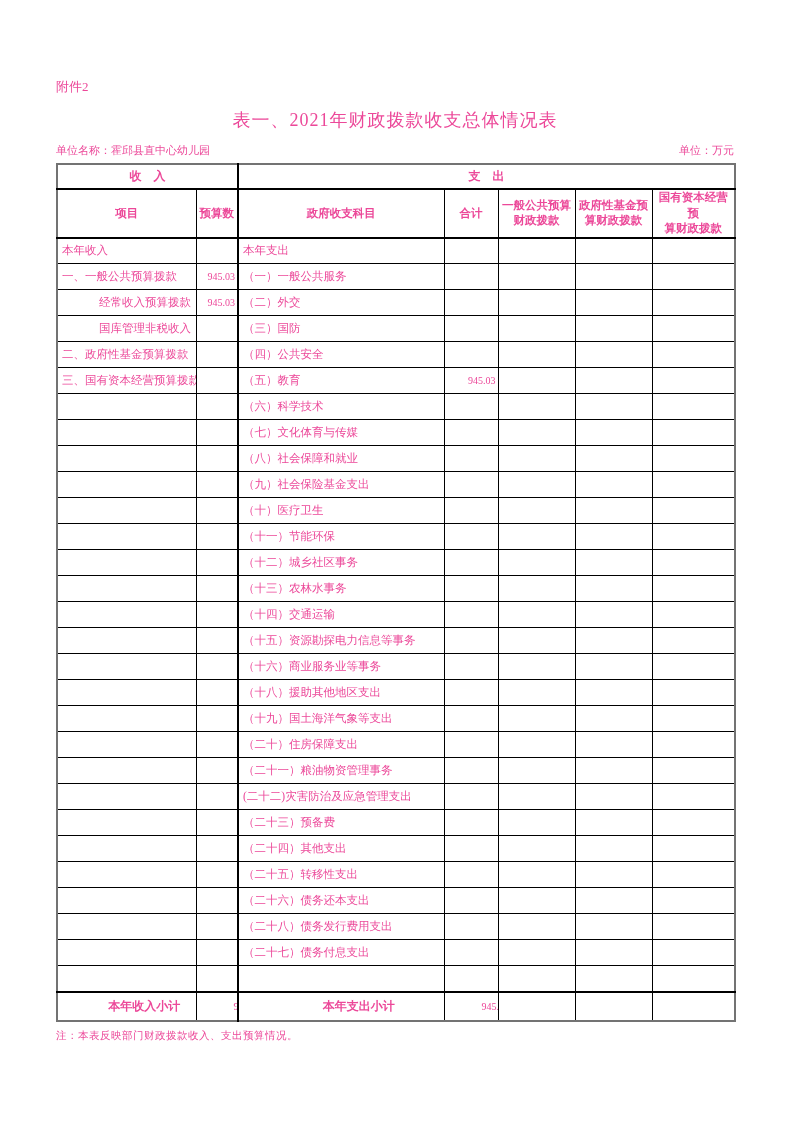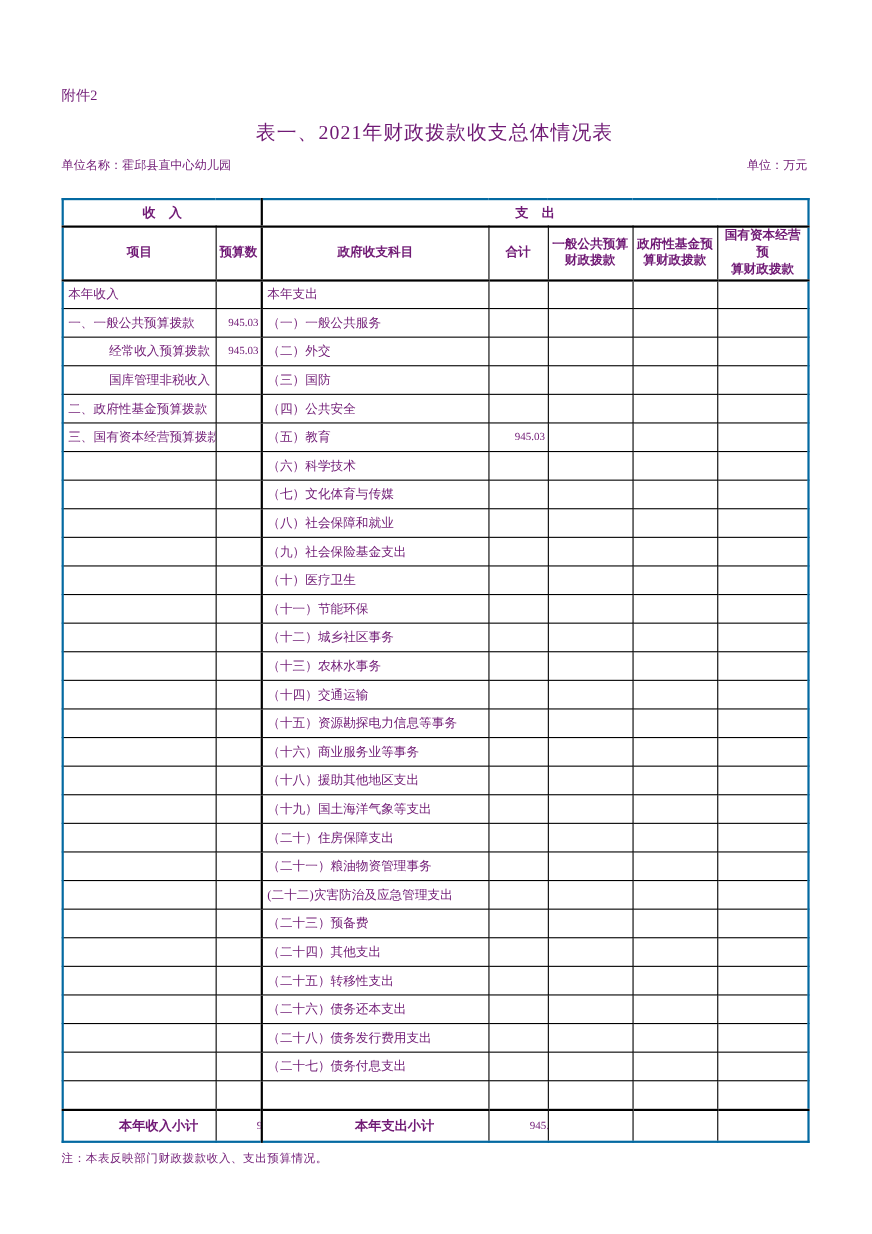--- a/index.html
+++ b/index.html
@@ -1,27 +1,27 @@
 <!DOCTYPE html>
 <html><head>
 <meta charset="utf-8">
 <style>
   html,body { margin:0; padding:0; background:#ffffff; }
   .page {
-    width:793px; height:1122px; background:#ffffff; color:#701a75;
+    width:793px; height:1122px; background:#ffffff; color:#ec4899;
     font-family:"Liberation Serif","DejaVu Serif",serif;
     position:relative; overflow:hidden; box-sizing:border-box;
     padding:78px 59px 0 56px;
   }
   .attachment { font-size:13px; height:17px; }
   .doc-title { text-align:center; font-size:18px; letter-spacing:1px; margin-top:13px; height:22px; }
-  .meta-row { display:flex; justify-content:space-between; align-items:flex-end; margin-top:13px; font-size:11px; height:15px; margin-bottom:22px; }
+  .meta-row { display:flex; justify-content:space-between; align-items:flex-end; margin-top:13px; font-size:11px; height:15px; margin-bottom:5px; }
   table.budget {
     border-collapse:collapse; table-layout:fixed; width:678px;
-    border:2px solid #0369a1;
+    border:2px solid #737373;
   }
   .budget th, .budget td {
     border:1px solid #000; padding:0 2px; overflow:hidden;
     font-weight:normal; box-sizing:border-box;
   }
   tr.h1 { height:25px; }
   tr.h1 th { font-weight:bold; font-size:12px; text-align:center; border-bottom:2px solid #000; }
   tr.h2 { height:43px; }
   tr.h2 th { font-weight:bold; font-size:11.5px; text-align:center; white-space:pre-line; line-height:1.35; border-bottom:2px solid #000; }
   .sec-expense, th.c3, td.c-subject { border-left:2px solid #000 !important; }

